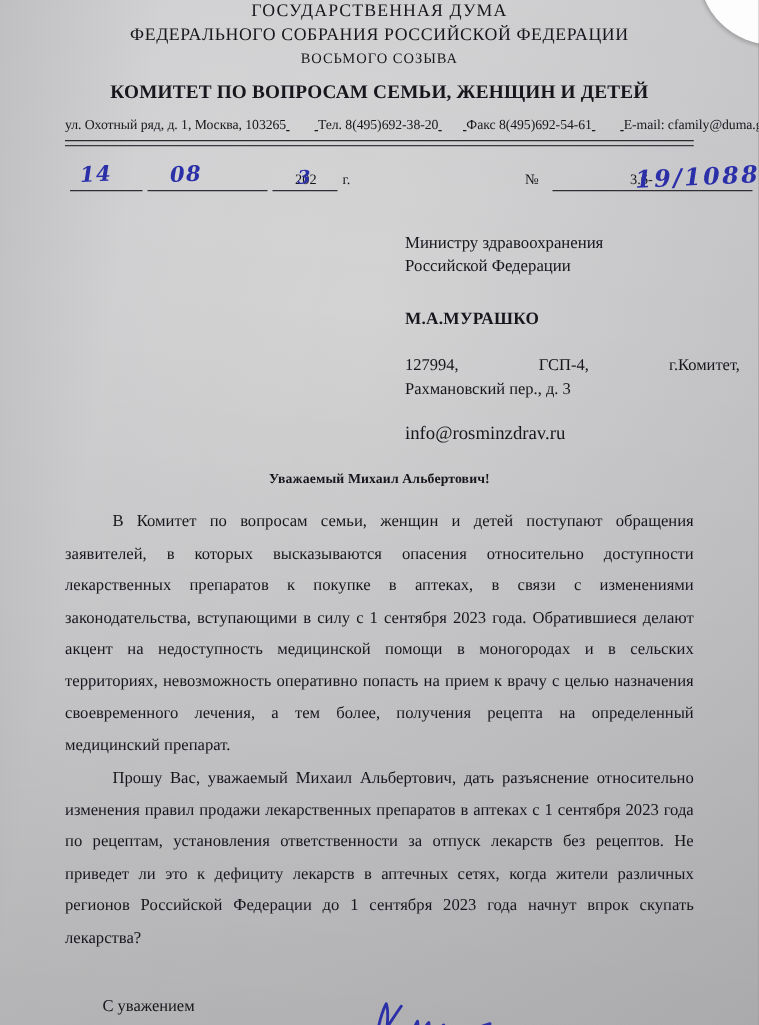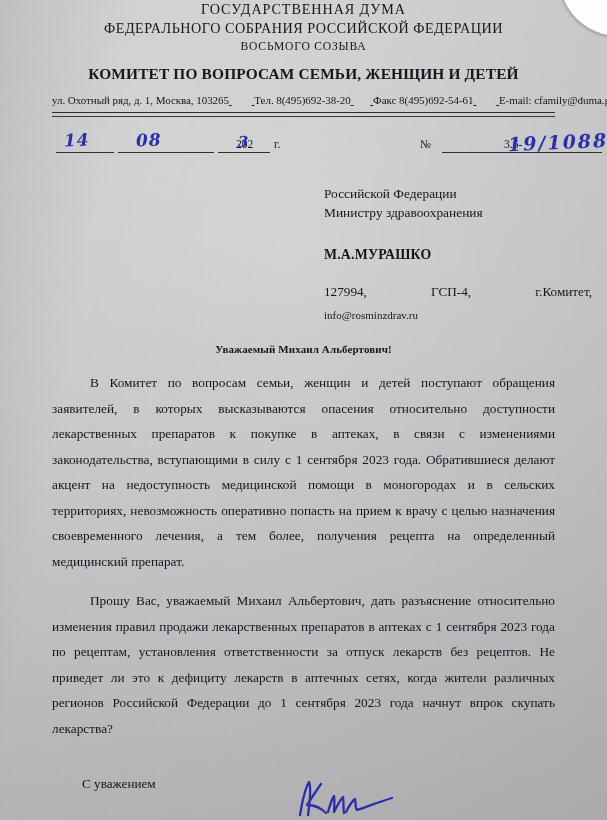--- a/index.html
+++ b/index.html
@@ -161,43 +161,43 @@
     font-size: 13.2px;
     line-height: 1.42;
   }
   .addr-post .row1 {
     display: flex;
     justify-content: space-between;
     width: 268px;
     text-align: right;
   }
   .addr-email {
-    margin-top: 6px;
-    font-size: 11px;
+    margin-top: 16px;
+    font-size: 15px;
   }
 
   
   .salutation {
     text-align: center;
     font-weight: bold;
     font-size: 11px;
     margin-top: 20px;
     letter-spacing: 0.1px;
   }
 
   
   .body {
     margin-top: 15px;
     font-size: 13.3px;
     line-height: 1.92;
     text-align: justify;
     text-justify: inter-word;
   }
   .body p {
-    margin: 14px 0 1px 0;
+    margin: 1px 0 1px 0;
     text-indent: 38px;
   }
 
   
   .sig {
     position: relative;
     margin-top: 30px;
     font-size: 13.2px;
     line-height: 1.95;
   }
@@ -249,30 +249,31 @@
       <div class="lbl-year">202</div>
       <div class="hw hw-year">3</div>
       <div class="lbl-g">г.</div>
 
       <div class="lbl-no">№</div>
       <div class="lbl-idx">3.6-</div>
       <div class="hw hw-num">19/1088</div>
     </div>
 
     <div class="addressee">
+      <div>Министру здравоохранения</div>
       <div>Российской Федерации</div>
-      <div>Министру здравоохранения</div>
       <div class="name">М.А.МУРАШКО</div>
 
       <div class="addr-post">
         <div class="row1">
           <span>127994,</span>
           <span>ГСП-4,</span>
           <span>г.Комитет,</span>
         </div>
+        <div>Рахмановский пер., д. 3</div>
       </div>
 
       <div class="addr-email">info@rosminzdrav.ru</div>
     </div>
 
     <div class="salutation">Уважаемый Михаил Альбертович!</div>
 
     <div class="body">
       <p>В Комитет по вопросам семьи, женщин и детей поступают обращения заявителей, в которых высказываются опасения относительно доступности лекарственных препаратов к покупке в аптеках, в связи с изменениями законодательства, вступающими в силу с 1 сентября 2023 года. Обратившиеся делают акцент на недоступность медицинской помощи в моногородах и в сельских территориях, невозможность оперативно попасть на прием к врачу с целью назначения своевременного лечения, а тем более, получения рецепта на определенный медицинский препарат.</p>
       <p>Прошу Вас, уважаемый Михаил Альбертович, дать разъяснение относительно изменения правил продажи лекарственных препаратов в аптеках с 1 сентября 2023 года по рецептам, установления ответственности за отпуск лекарств без рецептов. Не приведет ли это к дефициту лекарств в аптечных сетях, когда жители различных регионов Российской Федерации до 1 сентября 2023 года начнут впрок скупать лекарства?</p>

